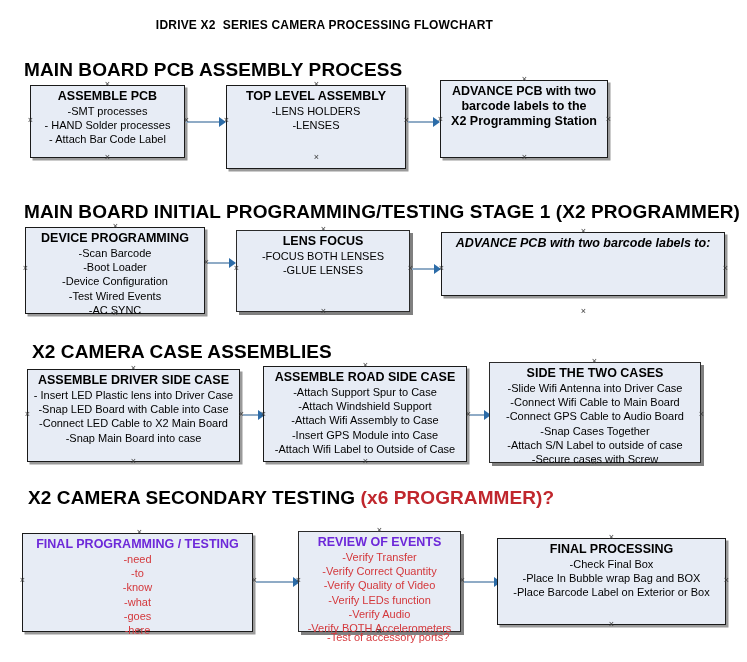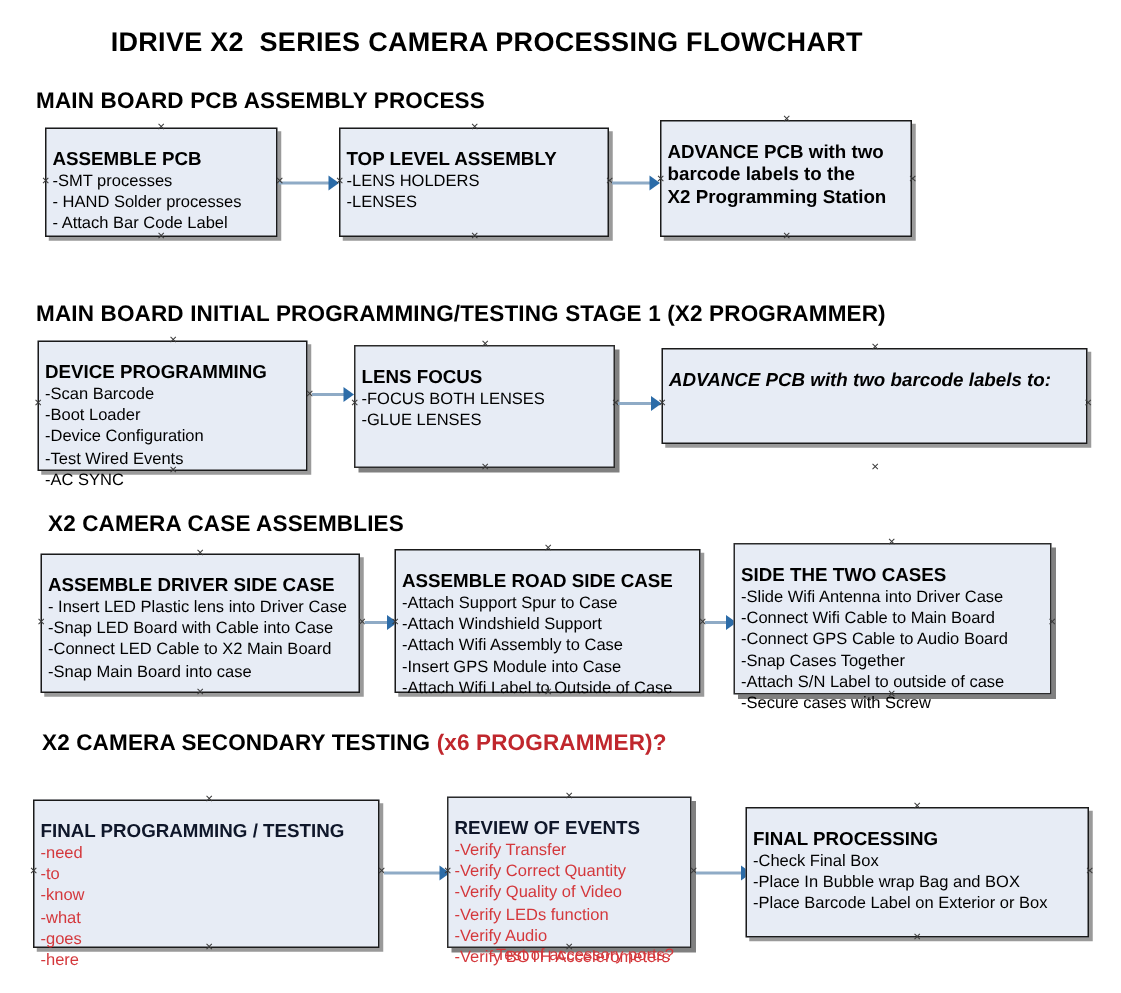--- a/index.html
+++ b/index.html
@@ -20,47 +20,48 @@
     overflow: hidden;
   }
 
   
   .doc-title {
     position: absolute;
     left: 0;
     top: 18px;
     width: 649px;
     text-align: center;
-    font-size: 18px;
+    font-size: 12px;
     font-weight: bold;
     letter-spacing: 0.2px;
     white-space: pre;
   }
 
   
   .section-heading {
     position: absolute;
-    font-size: 15px;
+    font-size: 19px;
     font-weight: bold;
     white-space: nowrap;
     letter-spacing: 0.1px;
   }
   .section-heading .hl-red {
     color: #c0272d;
   }
 
   
   .node {
     position: absolute;
     box-sizing: border-box;
     background: #e7ecf5;
     border: 1px solid #1a1a1a;
     box-shadow: 2.5px 2.5px 0 0 #9a9a9a;
-    padding: 13px 4px 2px 4px;
+    padding: 3px 4px 2px 4px;
     overflow: visible;
+    text-align: center;
   }
   .node.shadow-strong {
     border: 1px solid #2b2b2b;
     box-shadow: 3px 3px 0 0 #808080;
   }
   .node-title {
     font-size: 12.5px;
     font-weight: bold;
     line-height: 15px;
     white-space: nowrap;
@@ -69,21 +70,21 @@
   .node-line {
     font-size: 11px;
     line-height: 14.2px;
     white-space: nowrap;
   }
   .node.red .node-title,
   .node.red .node-line {
     color: #d4383c;
   }
   .node.red .node-title {
-    color: #0f172a;
+    color: #6d28d9;
   }
 
   
   .node-line.overflow {
     position: absolute;
     left: 4px;
     bottom: -13px;
     margin-left: 24px;
   }
 
@@ -136,21 +137,21 @@
     <div class="node-line">- Attach Bar Code Label</div>
   </div>
   <span class="handle" style="left:104px; top:82px;"></span>
   <span class="handle" style="left:104px; top:155px;"></span>
   <span class="handle" style="left:27px;  top:118px;"></span>
 
   <div class="connector" style="left:186px; top:121px; width:36px;"></div>
   <div class="arrowhead" style="left:219px; top:117px;"></div>
   <span class="handle" style="left:183px; top:118px;"></span>
 
-  <div class="node" style="left:226px; top:85px; width:180px; height:73px;">
+  <div class="node" style="left:226px; top:85px; width:180px; height:84px;">
     <div class="node-title">TOP LEVEL ASSEMBLY</div>
     <div class="node-line">-LENS HOLDERS</div>
     <div class="node-line">-LENSES</div>
   </div>
   <span class="handle" style="left:313px; top:82px;"></span>
   <span class="handle" style="left:313px; top:155px;"></span>
   <span class="handle" style="left:223px; top:118px;"></span>
   <span class="handle" style="left:403px; top:118px;"></span>
 
   <div class="connector" style="left:408px; top:121px; width:28px;"></div>

